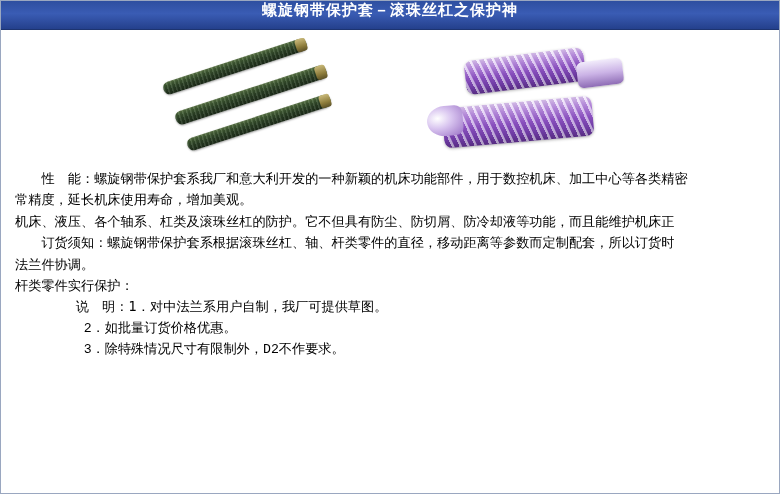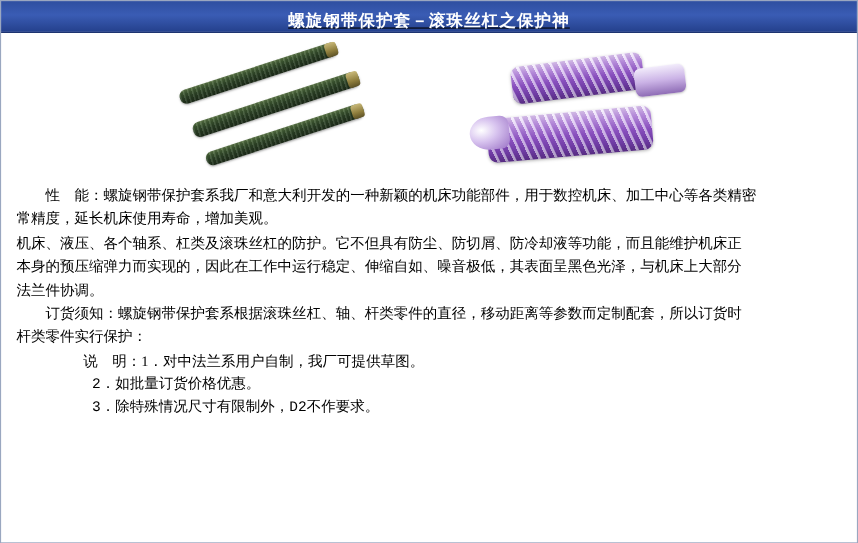--- a/index.html
+++ b/index.html
@@ -20,24 +20,23 @@
     height: 494px;
     box-sizing: border-box;
     border: 1px solid #9aa7c0;
     background: #ffffff;
   }
   
   .title-bar {
     height: 28px;
     background: linear-gradient(to bottom, #2e4fa0 0%, #3a5cb4 45%, #24408c 100%);
     display: flex;
-    align-items: flex-end;
+    align-items: flex-start;
     justify-content: center;
     border-bottom: 1px solid #1d3470;
-    text-decoration: underline;
   }
   .title-bar .title-text {
     color: #ffffff;
     font-size: 15px;
     font-weight: bold;
     letter-spacing: 1px;
     text-align: center;
     font-family: "DejaVu Sans", "Liberation Sans", sans-serif;
   }
   
@@ -167,21 +166,21 @@
     white-space: pre-wrap;
   }
   .list-line {
     margin: 0;
     white-space: pre-wrap;
   }
   .note-block {
     margin: 0;
     white-space: pre-wrap;
   }
-  .note-indent1 { padding-left: 2.6em; text-indent: 0; font-family: Liberation Serif, serif; }
+  .note-indent1 { padding-left: 2.6em; text-indent: 0; }
   .note-indent2 { padding-left: 5.2em; text-indent: 0; font-family: Liberation Mono, monospace; }
 </style>
 </head>
 <body>
 
 <div class="page">
 
   <div class="title-bar">
     <div class="title-text">螺旋钢带保护套－滚珠丝杠之保护神</div>
   </div>
@@ -206,23 +205,22 @@
       <div class="spiral spiral-bottom"></div>
       <div class="spiral-bottom-end"></div>
     </div>
 
   </div>
 
   <div class="body-text">
     <p class="p">　　性　能：螺旋钢带保护套系我厂和意大利开发的一种新颖的机床功能部件，用于数控机床、加工中心等各类精密</p>
     <p class="p">常精度，延长机床使用寿命，增加美观。</p>
     <p class="p">机床、液压、各个轴系、杠类及滚珠丝杠的防护。它不但具有防尘、防切屑、防冷却液等功能，而且能维护机床正</p>
-    <p class="p">本身的预压缩弹力而实现的，因此在工作中运行稳定、伸缩自如、噪音极低，其表面呈黑色光泽，与机床上大部分</p>
+    <p class="p">　　订货须知：螺旋钢带保护套系根据滚珠丝杠、轴、杆类零件的直径，移动距离等参数而定制配套，所以订货时</p>
     <p class="p">法兰件协调。</p>
-    <p class="p">　　订货须知：螺旋钢带保护套系根据滚珠丝杠、轴、杆类零件的直径，移动距离等参数而定制配套，所以订货时</p>
     <p class="p">杆类零件实行保护：</p>
 
 
     <p class="note-block note-indent1"><span>　　说　明：</span><span>1．对中法兰系用户自制，我厂可提供草图。</span></p>
     <p class="note-block note-indent2">2．如批量订货价格优惠。</p>
     <p class="note-block note-indent2">3．除特殊情况尺寸有限制外，D2不作要求。</p>
   </div>
 
 </div>
 

